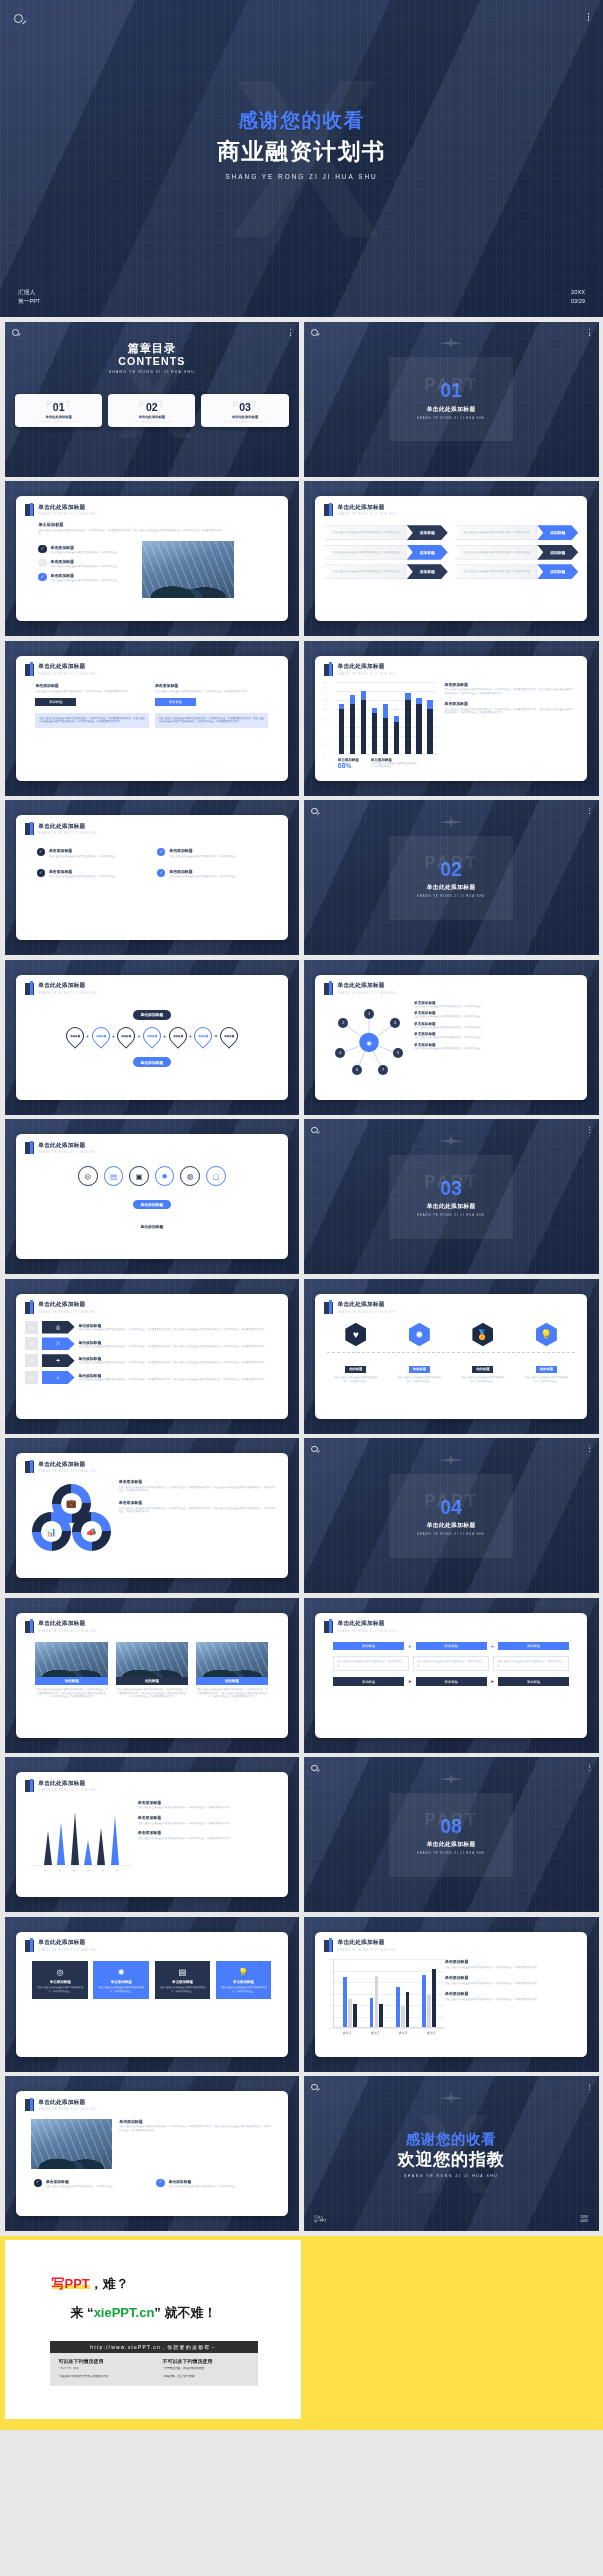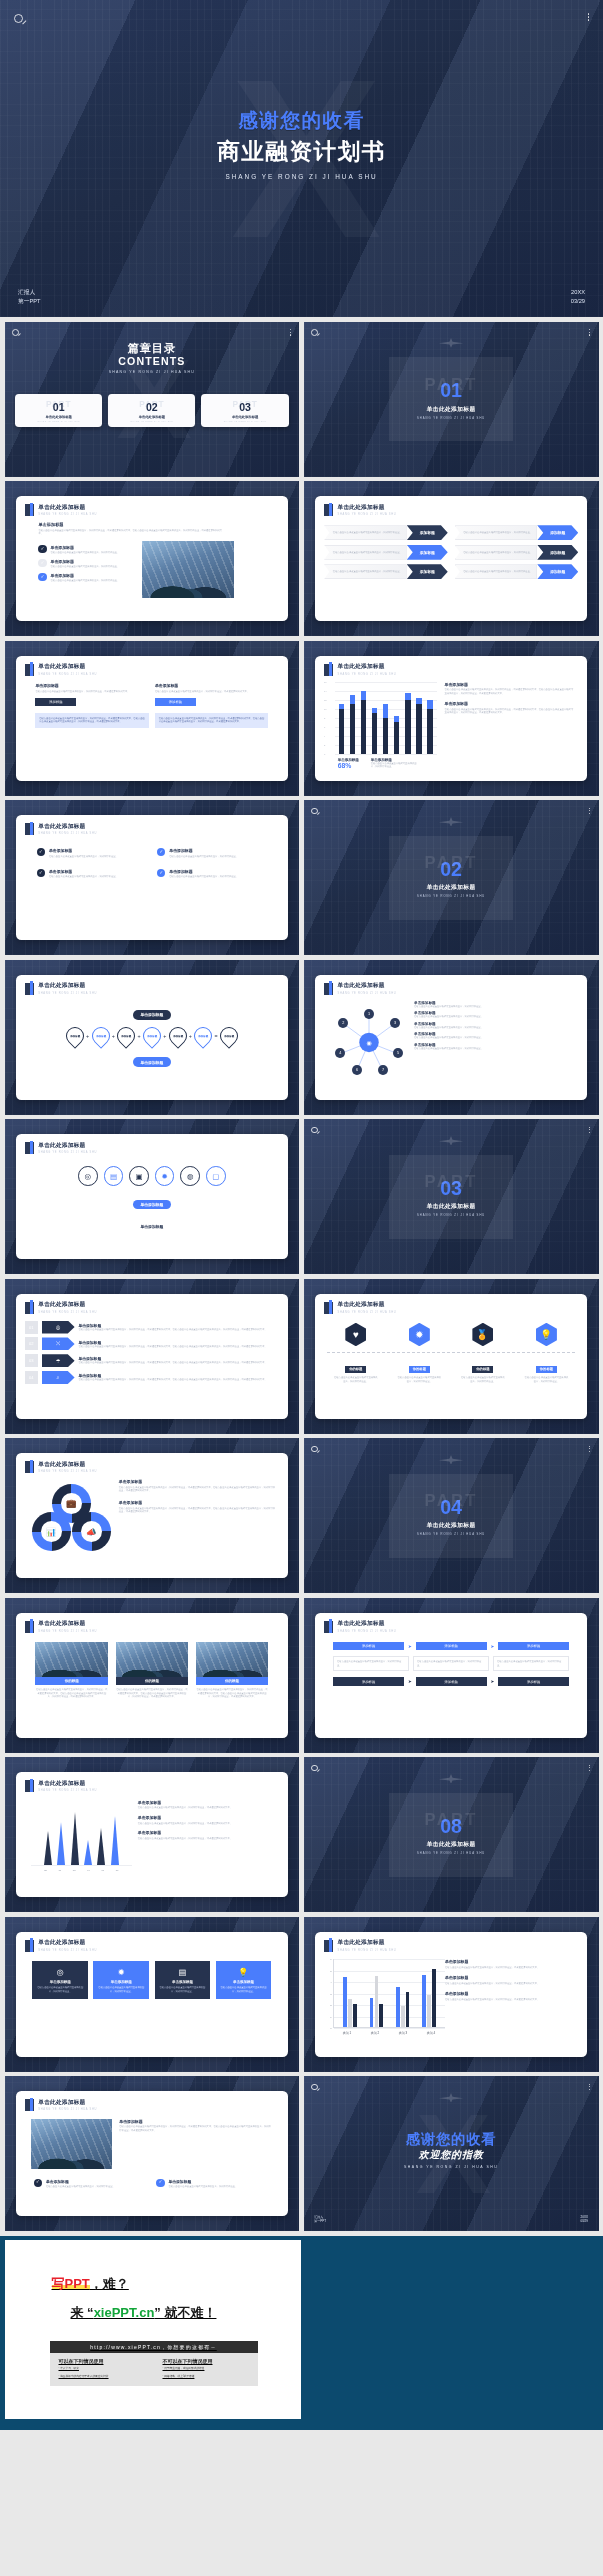--- a/index.html
+++ b/index.html
@@ -164,25 +164,25 @@
   .pill{ background:#26334f; color:#fff; font-size:3.8px; font-weight:700;
     padding:2.3px 7.5px; border-radius:6.8px; display:inline-block;}
   .pill-b{ background:#4a7dfc; }
 
   
   .nodec{ width:9.8px; height:9.8px; border-radius:50%; background:#2c3b5c; color:#fff;
     font-size:3.8px; display:flex; align-items:center; justify-content:center; position:absolute;}
 
   
   .ty1{ font-size:14.3px; font-weight:700; color:#4a7dfc; letter-spacing:0.8px;}
-  .ty2{ font-size:10px; font-weight:700; color:#fff; letter-spacing:0.8px; margin-top:-1.5px;font-style:italic;}
+  .ty2{ font-size:17px; font-weight:700; color:#fff; letter-spacing:0.8px; margin-top:-1.5px;}
   .ty3{ font-size:3.5px; color:#d6deee; letter-spacing:1.5px; margin-top:3.8px;}
 
   
-  .footer{ background:#0c4a6e; padding:4.5px 4.5px 10.6px;text-decoration:underline; }
+  .footer{ background:#fde047; padding:4.5px 4.5px 10.6px; }
   .foot-card{ width:296px; background:#fff; padding:35px 0 33px; }
   .fl1{ font-size:13px; font-weight:700; color:#1a1a1a; margin-left:47px;}
   .fl1 b{ color:#e8212c; background:linear-gradient(#fff 0 58%, #ffe04d 58% 88%, #fff 88%);}
   .fl2{ font-size:13px; font-weight:700; color:#1a1a1a; margin-left:66px; margin-top:10.6px;}
   .fl2 b{ color:#13a53a; }
   .fbar{ margin:19.6px 0 0 45px; width:208px; background:#2f2f2f; color:#fff;
     font-size:5px; letter-spacing:1.2px; text-align:center; padding:3px 0;}
   .fgrid{ margin-left:45px; width:208px; background:#e3e3e3; display:flex; padding:5.3px 0 6.8px;}
   .fcol{ flex:1; padding-left:9px;}
   .fch{ font-size:5px; font-weight:700; color:#1a1a1a;}

